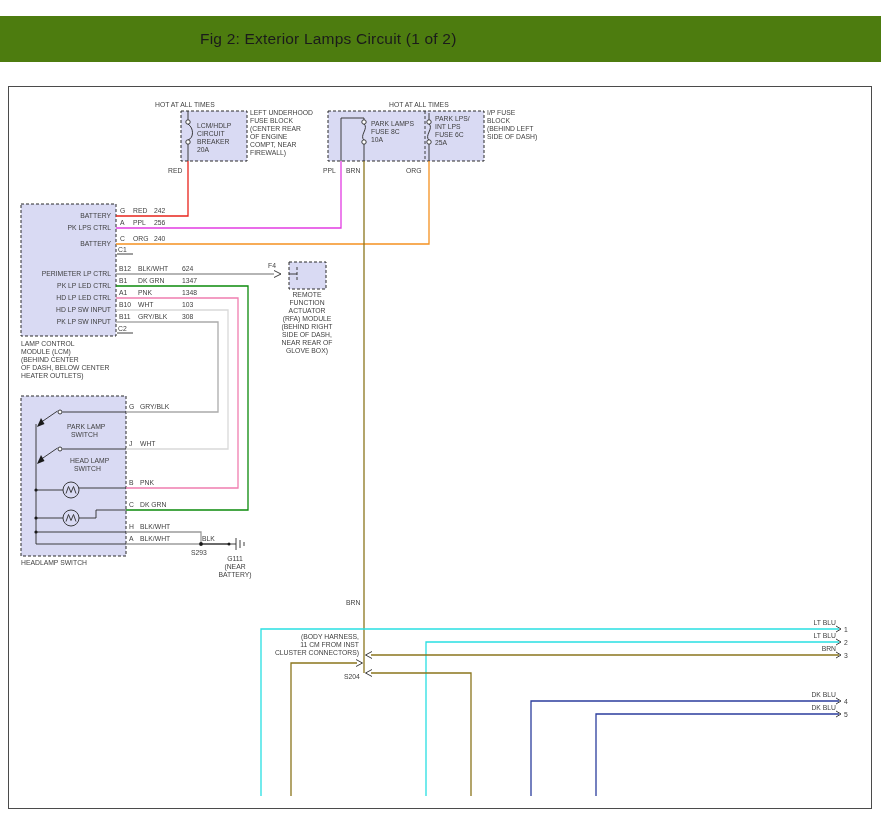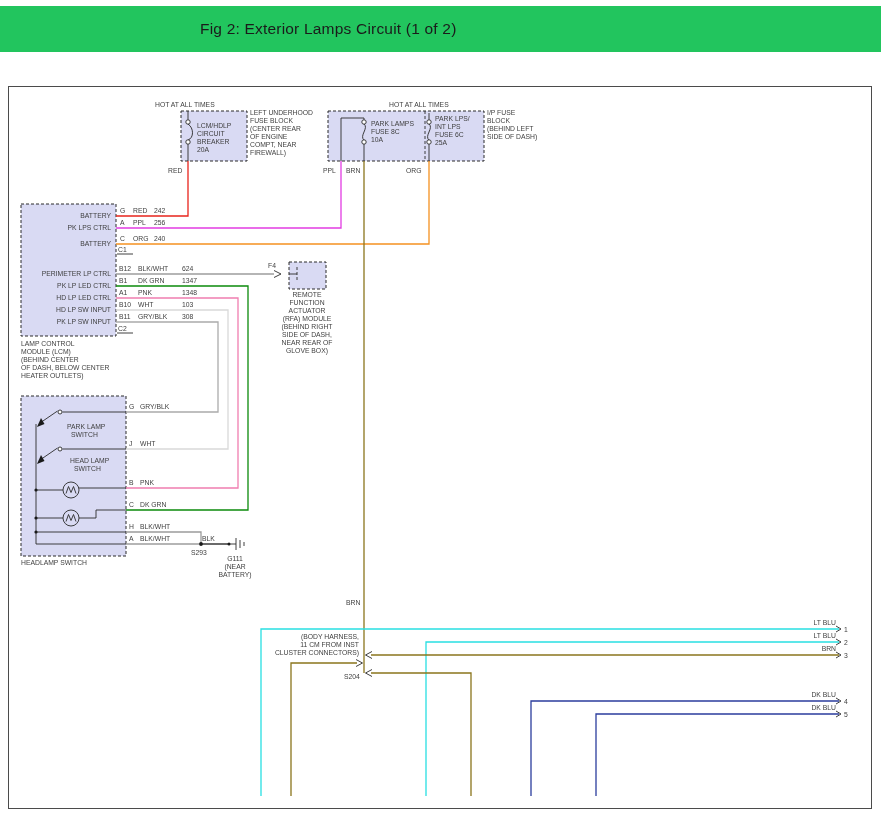--- a/index.html
+++ b/index.html
@@ -1,17 +1,17 @@
 <!DOCTYPE html>
 <html><head>
 <meta charset="utf-8">
 <style>
   html,body{margin:0;padding:0;background:#ffffff;}
   .page{position:relative;width:881px;height:817px;overflow:hidden;background:#fff;font-family:"Liberation Sans",sans-serif;}
-  .header{position:absolute;left:0;top:6px;width:881px;height:46px;background:#22c55e;display:flex;align-items:center;}
+  .header{position:absolute;left:0;top:16px;width:881px;height:46px;background:#4d7c0f;display:flex;align-items:center;}
   .title{margin-left:200px;font-size:15.5px;color:#1b1b1b;letter-spacing:.2px;}
   .diagram{position:absolute;left:8px;top:86px;width:862px;height:721px;border:1px solid #4b4b4b;background:#fff;}
   svg{display:block;}
   text{font-family:"Liberation Sans",sans-serif;font-size:6.8px;fill:#3e3e3e;}
   .te{text-anchor:end}
   .tm{text-anchor:middle}
   .modbox{stroke:#2a2a2a;stroke-width:1;stroke-dasharray:3 2;}
   .k{stroke:#2a2a2a;stroke-width:.9;fill:none;}
   .kd{stroke:#2a2a2a;stroke-width:.9;fill:none;stroke-dasharray:3 2;}
   .ko{stroke:#2a2a2a;stroke-width:.9;fill:#ffffff;}

